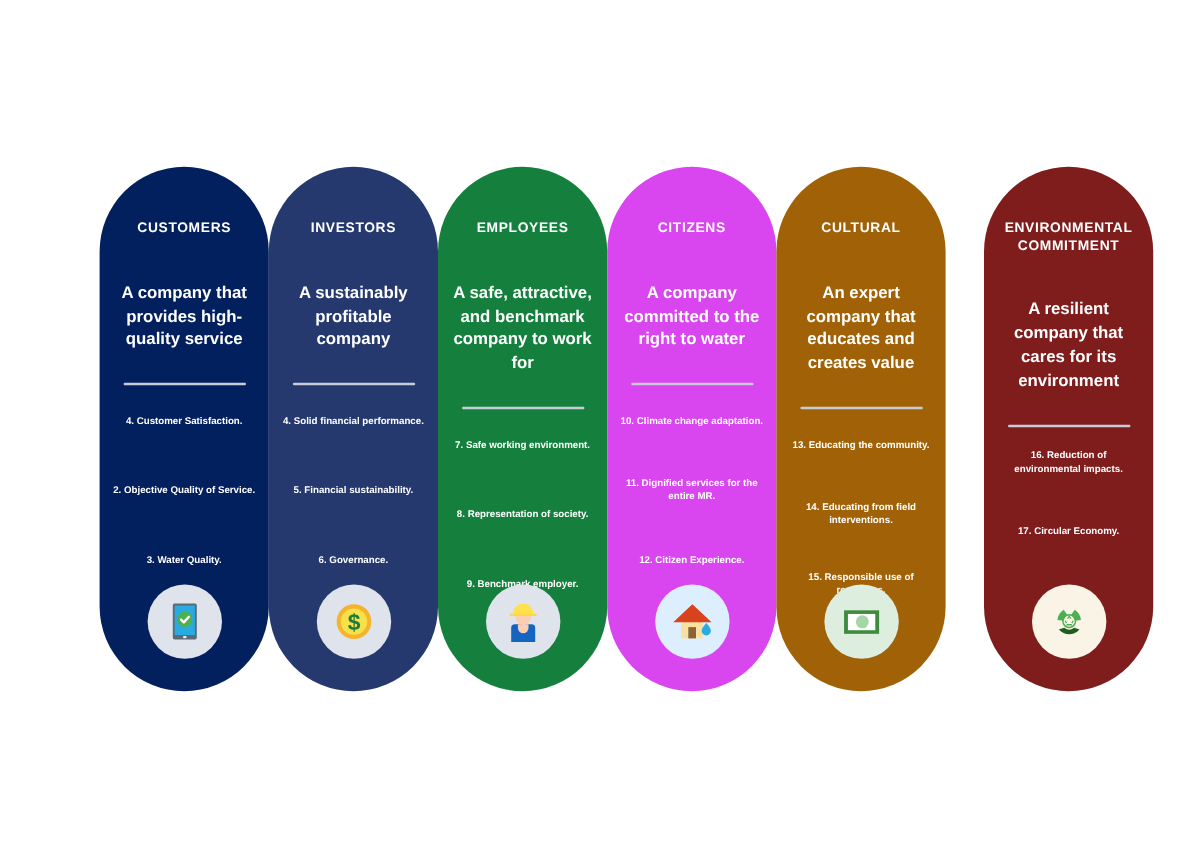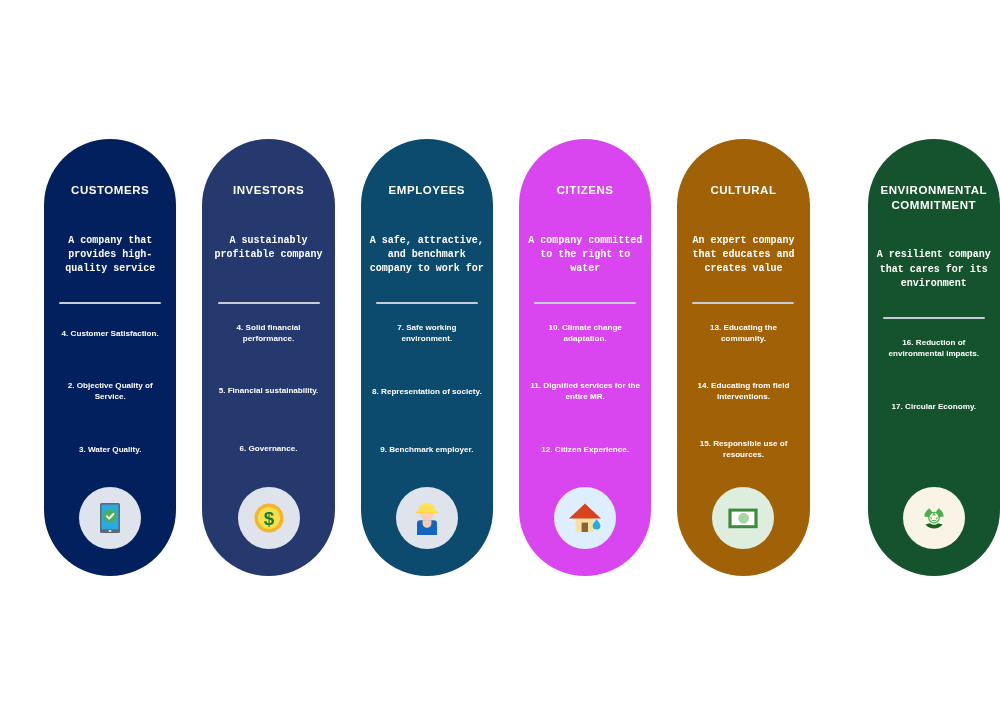--- a/index.html
+++ b/index.html
@@ -13,21 +13,20 @@
     position:relative;
     width:1000px; height:709px;
     background:#ffffff;
   }
   .pillars {
     position:absolute;
     left:0; top:139px;
     width:1000px; height:437px;
     display:flex;
     justify-content:center;
-    gap:26px;
     padding-left:44px;
   }
   .pillar {
     width:141px;
     height:437px;
     border-radius:71px 71px 71px 71px;
     position:relative;
     display:flex;
     flex-direction:column;
     align-items:center;
@@ -39,26 +38,25 @@
     margin-top:44px;
     font-size:11.5px;
     font-weight:bold;
     letter-spacing:0.55px;
     line-height:1.28;
     text-transform:uppercase;
     width:100%;
   }
   .pillar-statement {
     margin-top:36px;
-    font-size:10px;
+    font-size:14px;
     font-weight:bold;
     line-height:1.42;
     width:100%;
     min-height:42px;
-    font-family:Liberation Mono, monospace;
   }
   .pillar-divider {
     margin-top:26px;
     width:102px;
     height:2px;
     background:#c7cdd6;
     border-radius:1px;
   }
   .pillar-items {
     margin-top:0;
@@ -123,21 +121,21 @@
           <div class="pillar-item">6. Governance.</div>
         </div>
         <div class="icon-bubble" style="background: rgb(223, 227, 236);">
           <svg width="38" height="38" viewBox="0 0 38 38">
       <circle cx="19" cy="19" r="14.5" fill="#f5b42b"></circle>
       <circle cx="19" cy="19" r="11" fill="#f7e14a"></circle>
       <text x="19" y="26.4" text-anchor="middle" font-family="'Liberation Sans', sans-serif" font-size="19" font-weight="bold" fill="#1b7a3c">$</text>
           </svg>
         </div>
       </div>
-      <div class="pillar" style="background: #0c4a6e;">
+      <div class="pillar" style="background: #15803d;">
         <div class="pillar-title">EMPLOYEES</div>
         <div class="pillar-statement">A safe, attractive, and benchmark company to work for</div>
         <div class="pillar-divider" style="background: rgb(199, 205, 214);"></div>
         <div class="pillar-items">
           <div class="pillar-item">7. Safe working environment.</div>
           <div class="pillar-item">8. Representation of society.</div>
           <div class="pillar-item">9. Benchmark employer.</div>
         </div>
         <div class="icon-bubble" style="background: rgb(223, 227, 236);">
           <svg width="38" height="38" viewBox="0 0 38 38">
@@ -177,21 +175,21 @@
           <div class="pillar-item">15. Responsible use of resources.</div>
         </div>
         <div class="icon-bubble" style="background: rgb(221, 238, 223);">
           <svg width="38" height="38" viewBox="0 0 38 38">
       <rect x="4.4" y="9.6" width="29.2" height="19.6" fill="#3d8b3d"></rect>
       <rect x="7.6" y="12.6" width="22.8" height="13.6" fill="#ffffff"></rect>
       <circle cx="19.6" cy="19.2" r="5.4" fill="#a5d6a7"></circle>
           </svg>
         </div>
       </div>
-      <div class="pillar" style="background: #14532d; margin-left: 32px;">
+      <div class="pillar" style="background: #7f1d1d; margin-left: 32px;">
         <div class="pillar-title">ENVIRONMENTAL COMMITMENT</div>
         <div class="pillar-statement">A resilient company that cares for its environment</div>
         <div class="pillar-divider" style="background: rgb(199, 205, 214);"></div>
         <div class="pillar-items">
           <div class="pillar-item">16. Reduction of environmental impacts.</div>
           <div class="pillar-item">17. Circular Economy.</div>
         </div>
         <div class="icon-bubble" style="background: rgb(250, 244, 230);">
           <svg width="38" height="38" viewBox="0 0 38 38">
       <path d="M9.2 17.6 A11.4 11.4 0 0 1 14.4 9.2 l2.9 4.1 a6.5 6.5 0 0 0 -2.9 4.9 Z" fill="#4caf50"></path>

